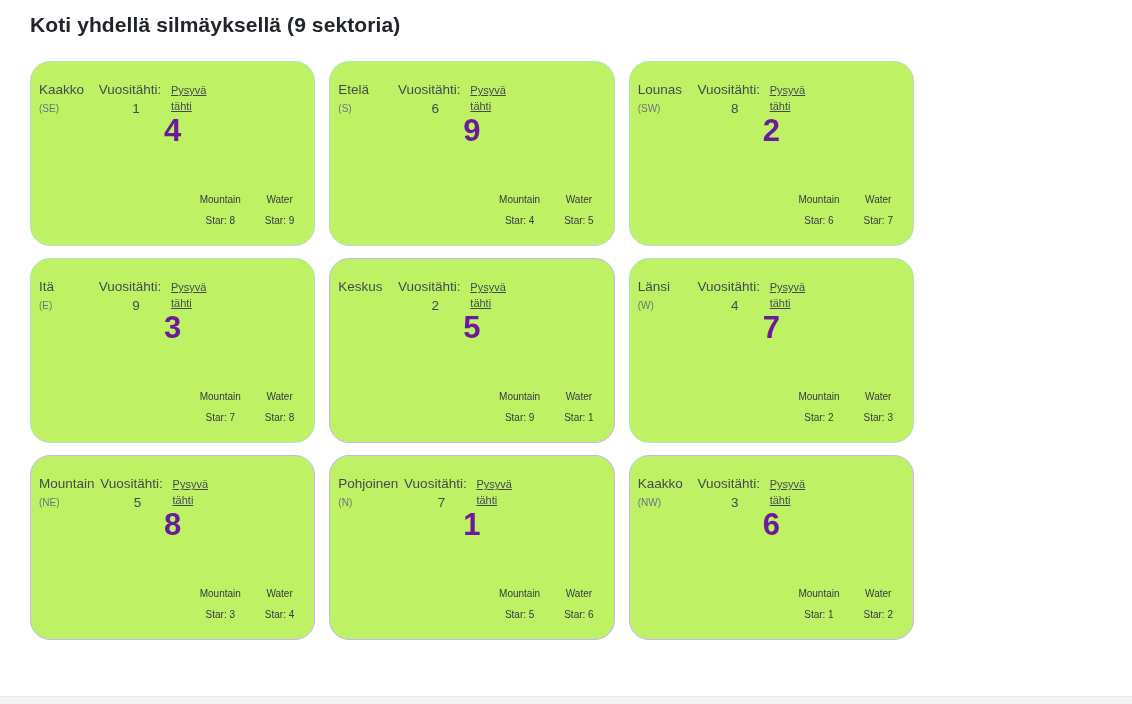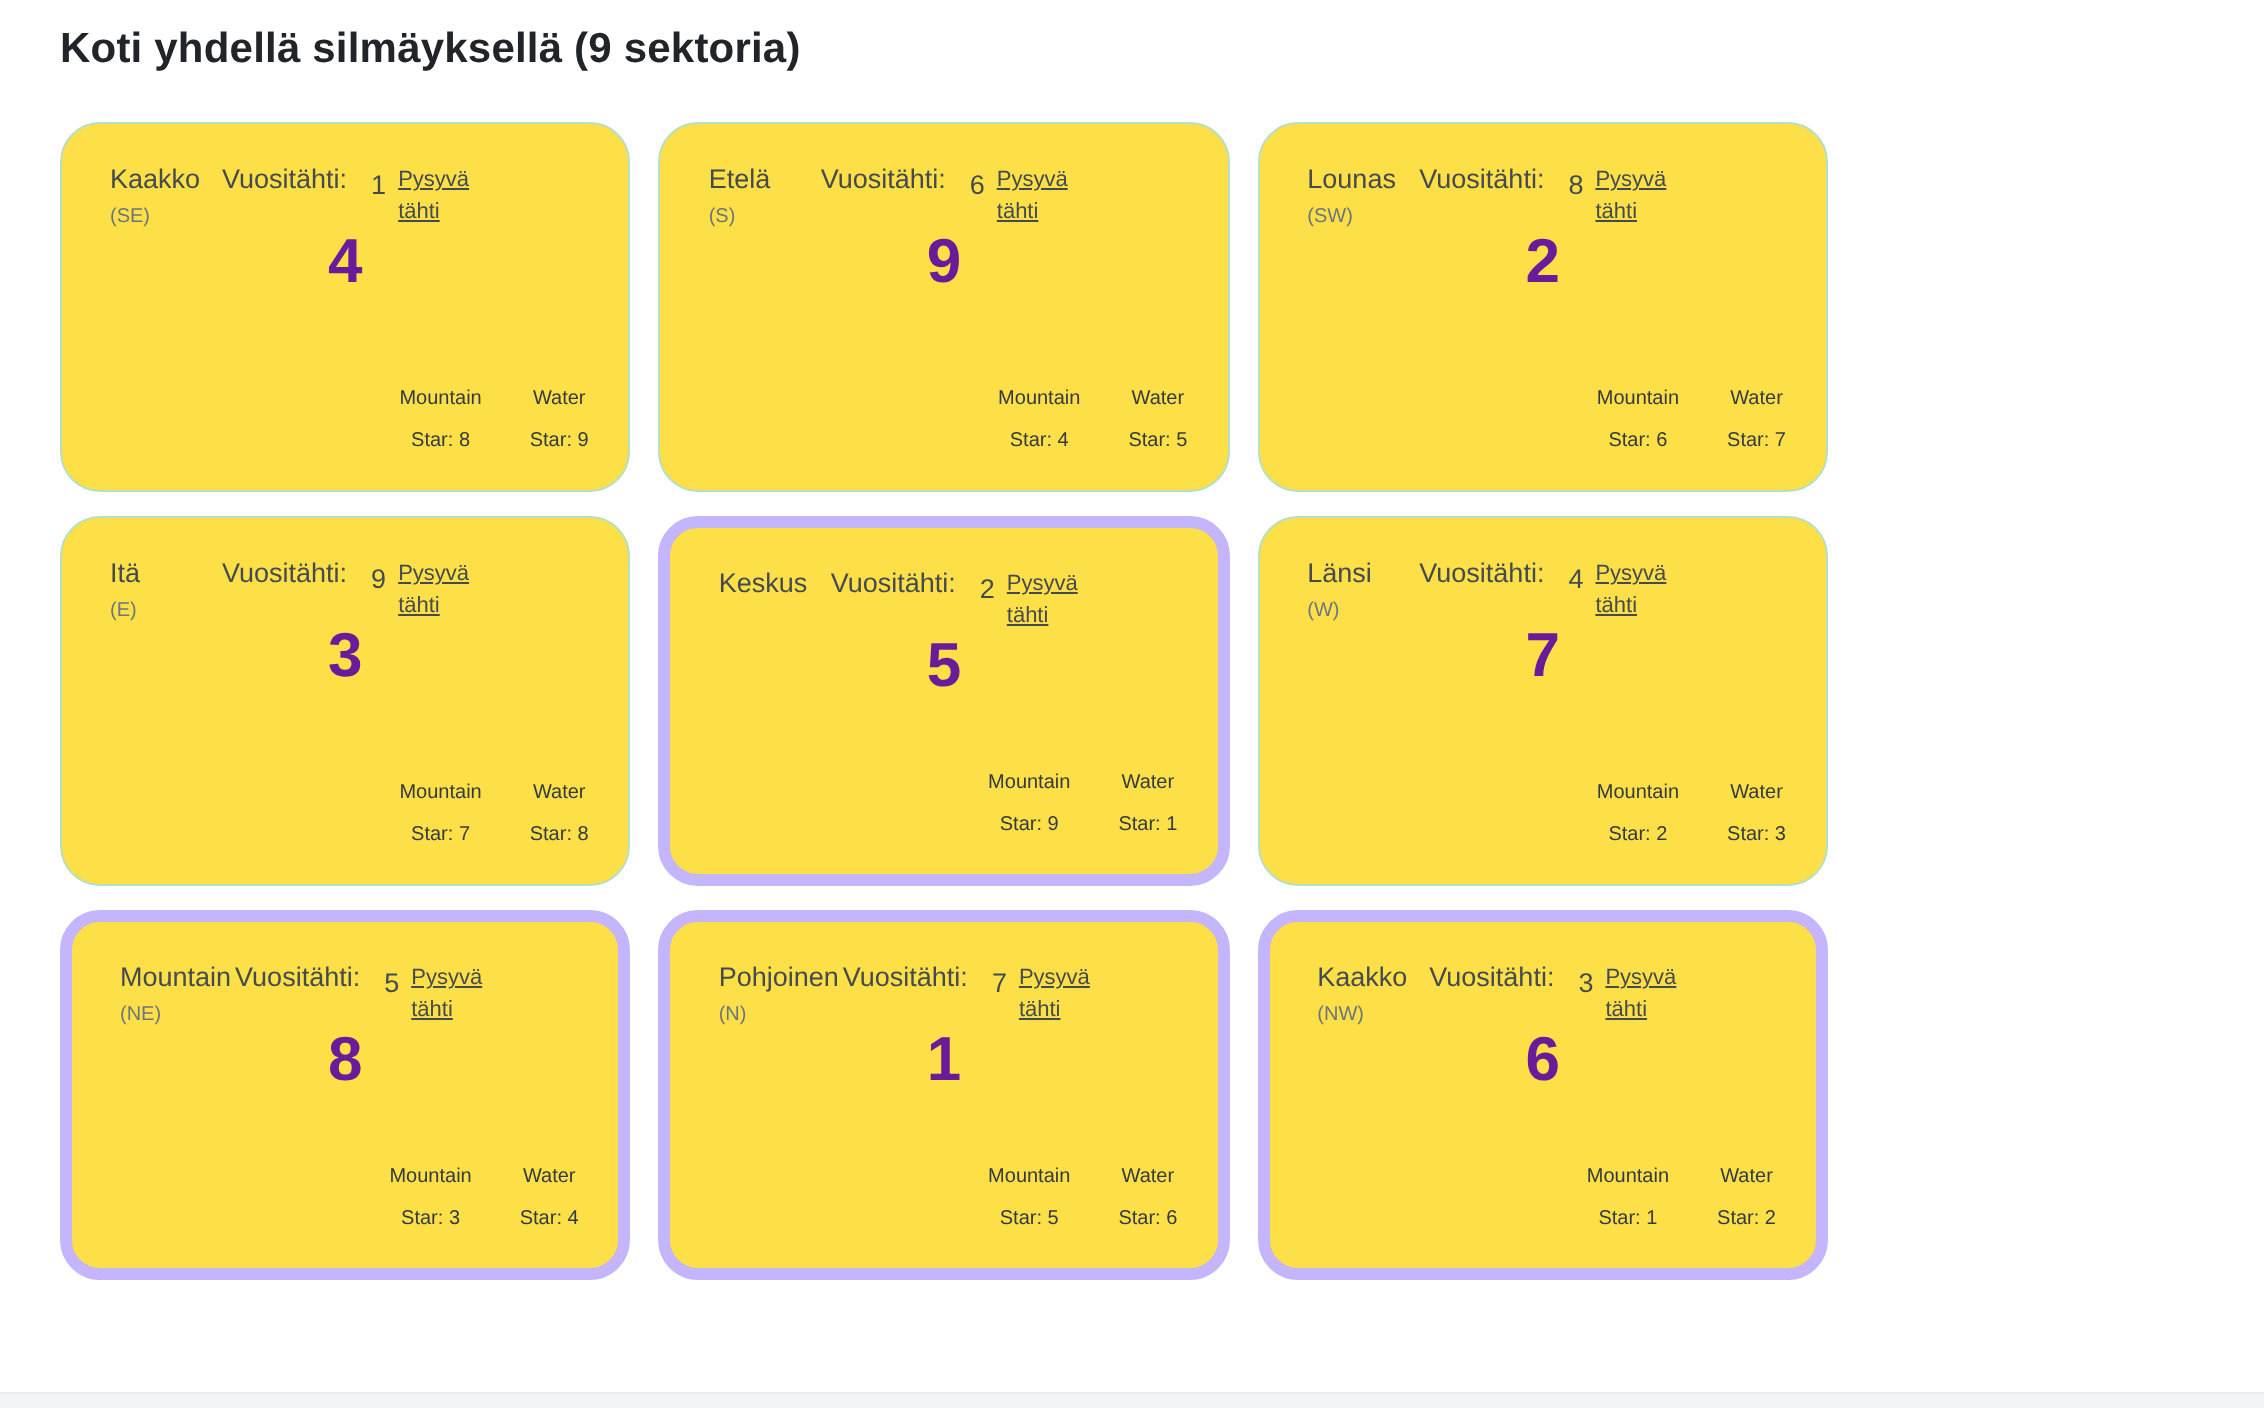--- a/index.html
+++ b/index.html
@@ -30,25 +30,25 @@
   .grid {
     display: grid;
     grid-template-columns: repeat(3, 1fr);
     column-gap: 14px;
     row-gap: 12px;
   }
   .card {
     position: relative;
     height: 185px;
     border-radius: 20px;
-    background: #fde047;
-    padding: 20px 20px 14px 24px;
+    background: #bef264;
+    padding: 20px 20px 14px 8px;
   }
   .card.good { border: 1px solid #b7dfc3; }
-  .card.warn { border: 6px solid #c4b5fd; }
+  .card.warn { border: 1px solid #c4b5fd; }
 
   .card-head {
     display: flex;
     align-items: flex-start;
     gap: 0px;
   }
   .dir-block {
     display: flex;
     flex-direction: column;
     min-width: 54px;
@@ -59,21 +59,21 @@
     line-height: 16px;
     white-space: nowrap;
   }
   .dir-abbr {
     font-size: 10px;
     color: #6c757d;
     line-height: 22px;
   }
   .star-block {
     display: flex;
-    flex-direction: row;
+    flex-direction: column;
     min-width: 70px;
     margin-left: 2px;
     text-align: center;
   }
   .star-label {
     font-size: 13.5px;
     color: #444a4f;
     line-height: 16px;
     white-space: nowrap;
   }

